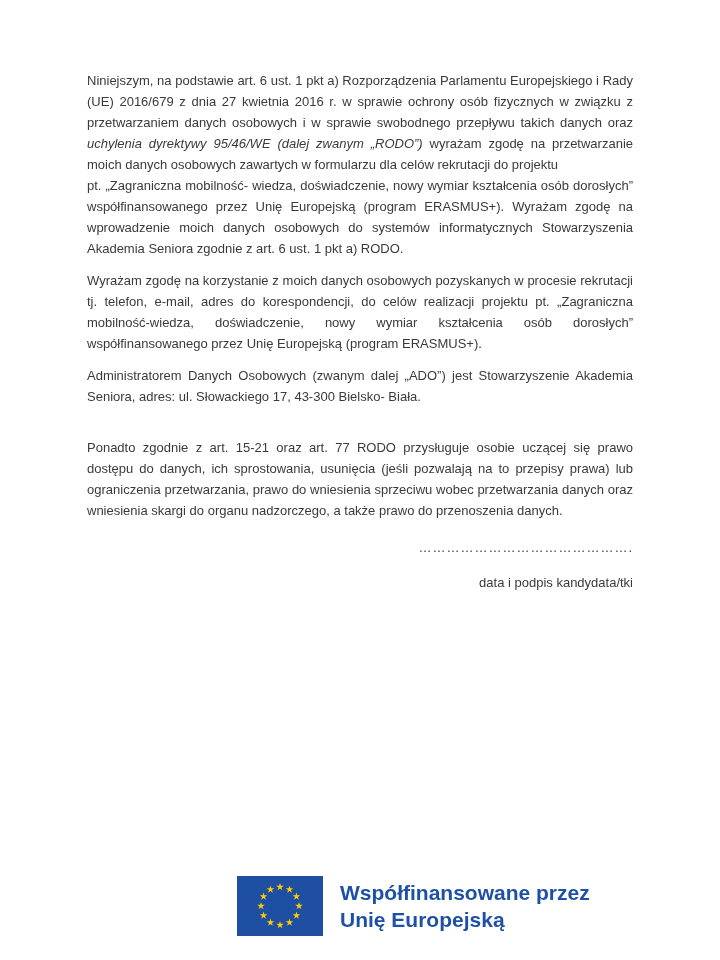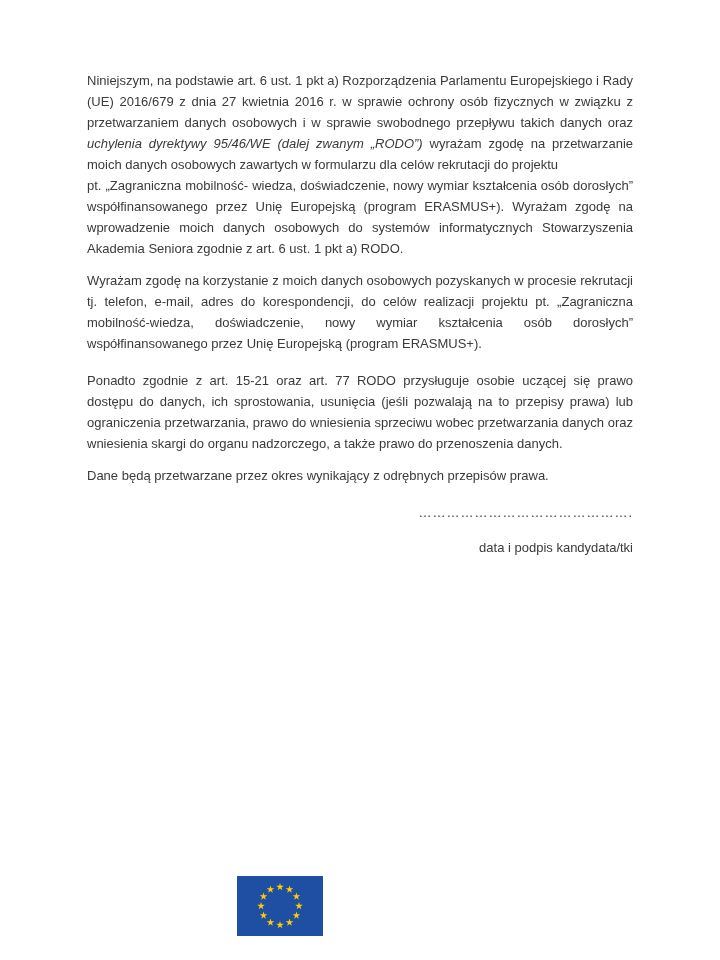--- a/index.html
+++ b/index.html
@@ -16,21 +16,21 @@
   }
   .content {
     position: absolute;
     left: 87px; top: 70px; width: 546px;
     color: var(--text-color, #3a3a3a);
     font-size: 13px;
     line-height: 21px;
     text-align: justify;
   }
   .para { margin-bottom: 11px; }
-  .para.gap-large { margin-top: 16px; }
+  .para.gap-large { margin-top: 30px; }
   .para em { font-style: italic; margin-top: 16px; }
   a.email {
     color: var(--link-color, #4a90c8);
     text-decoration: none;
     cursor: pointer;
   }
   .signature {
     margin-top: 16px;
     text-align: right;
   }
@@ -68,30 +68,30 @@
 
     <p class="para">
       <span>Niniejszym, na podstawie art. 6 ust. 1 pkt a) Rozporządzenia Parlamentu Europejskiego i Rady (UE) 2016/679 z dnia 27 kwietnia 2016 r. w sprawie ochrony osób fizycznych w związku z przetwarzaniem danych osobowych i w sprawie swobodnego przepływu takich danych oraz </span><em>uchylenia dyrektywy 95/46/WE (dalej zwanym „RODO”) </em><span> wyrażam zgodę na przetwarzanie moich danych osobowych zawartych w formularzu dla celów rekrutacji do projektu</span><br>
       <span>pt. „Zagraniczna mobilność- wiedza, doświadczenie, nowy wymiar kształcenia osób dorosłych” współfinansowanego przez Unię Europejską (program ERASMUS+). Wyrażam zgodę na wprowadzenie moich danych osobowych do systemów informatycznych Stowarzyszenia Akademia Seniora zgodnie z art. 6 ust. 1 pkt a) RODO.</span>
     </p>
 
     <p class="para">
       <span>Wyrażam zgodę na korzystanie z moich danych osobowych pozyskanych w procesie rekrutacji tj. telefon, e-mail, adres do korespondencji, do celów realizacji projektu pt. „Zagraniczna mobilność-wiedza, doświadczenie, nowy wymiar kształcenia osób dorosłych” współfinansowanego przez Unię Europejską (program ERASMUS+).</span>
     </p>
 
+    <p class="para">
+      <span>Administratorem Danych Osobowych (zwanym dalej „ADO”) jest Stowarzyszenie Akademia Seniora, adres: ul. Słowackiego 17, 43-300 Bielsko- Biała.</span>
+    </p>
 
 
     <p class="para gap-large">
       <span>Ponadto zgodnie z art. 15-21 oraz art. 77 RODO przysługuje osobie uczącej się prawo dostępu do danych, ich sprostowania, usunięcia (jeśli pozwalają na to przepisy prawa) lub ograniczenia przetwarzania, prawo do wniesienia sprzeciwu wobec przetwarzania danych oraz wniesienia skargi do organu nadzorczego, a także prawo do przenoszenia danych.</span>
     </p>
 
 
-    <p class="para">
-      <span>Dane będą przetwarzane przez okres wynikający z odrębnych przepisów prawa.</span>
-    </p>
 
     <div class="signature">
       <div class="dots">……………………………………….</div>
       <div class="label">data i podpis kandydata/tki</div>
     </div>
 
   </div>
 
   <div class="footer">
     <svg class="eu-flag" viewBox="0 0 86 60" xmlns="http://www.w3.org/2000/svg" aria-hidden="true">
@@ -105,15 +105,19 @@
       <use href="#star" transform="translate(62,30)"></use>
       <use href="#star" transform="translate(59.45,39.5)"></use>
       <use href="#star" transform="translate(52.5,46.45)"></use>
       <use href="#star" transform="translate(43,49)"></use>
       <use href="#star" transform="translate(33.5,46.45)"></use>
       <use href="#star" transform="translate(26.55,39.5)"></use>
       <use href="#star" transform="translate(24,30)"></use>
       <use href="#star" transform="translate(26.55,20.5)"></use>
       <use href="#star" transform="translate(33.5,13.55)"></use>
     </svg>
+    <div class="eu-text">
+      <div>Współfinansowane przez</div>
+      <div>Unię Europejską</div>
+    </div>
   </div>
 
 </div>
 
 </body></html>

